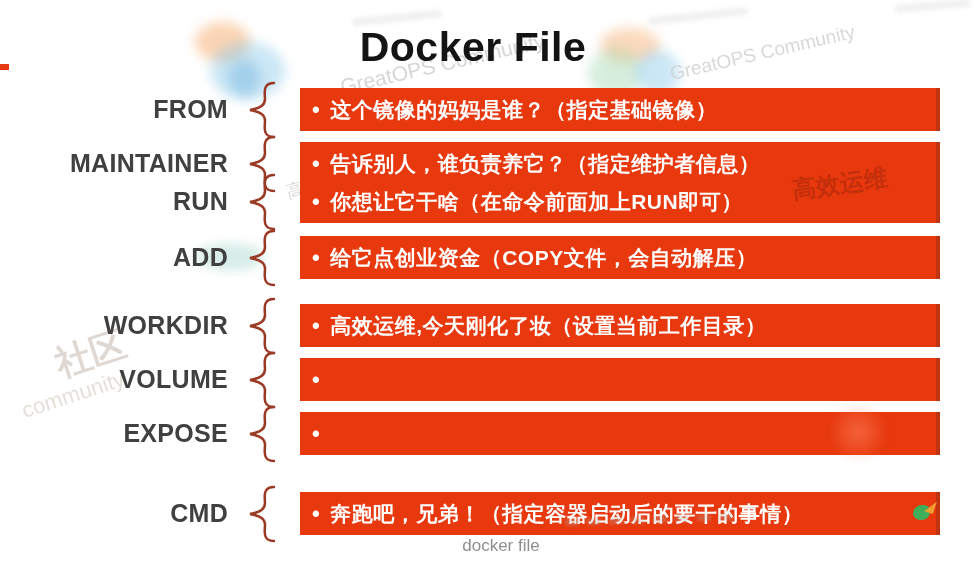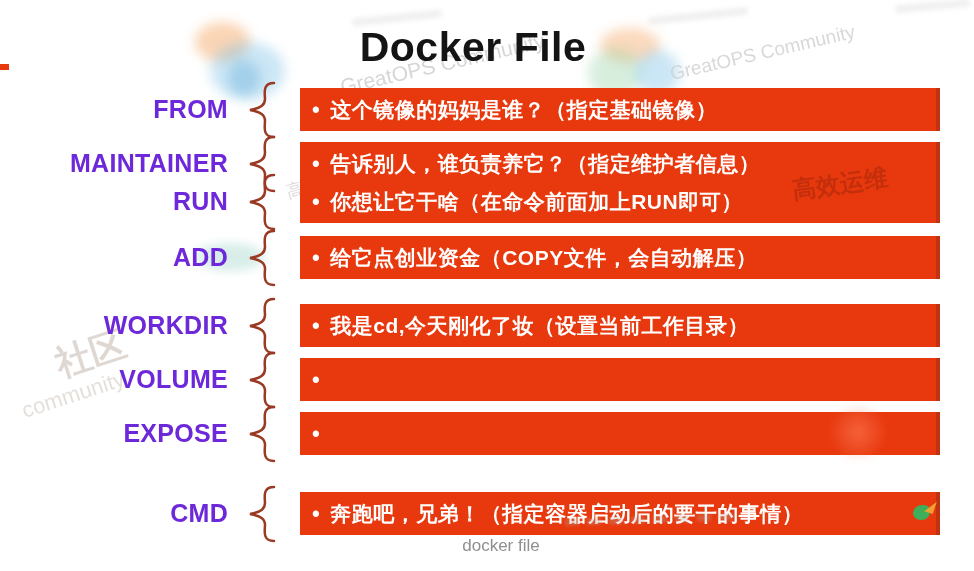--- a/index.html
+++ b/index.html
@@ -9,21 +9,21 @@
   }
   
   .title{
     position:absolute;top:24px;left:0;right:0;text-align:center;
     transform:translateX(-14px);
     font-size:41px;font-weight:600;color:#141414;letter-spacing:.5px;z-index:2;
   }
   
   .row{position:absolute;left:0;width:974px;height:43px;display:flex;align-items:center;z-index:2;}
   .label{
-    width:228px;flex:none;text-align:right;font-weight:bold;font-size:25px;color:#6d28d9;
+    width:228px;flex:none;text-align:right;font-weight:bold;font-size:25px;color:#404040;
     letter-spacing:.3px;
   }
   .brace{width:62px;height:62px;flex:none;display:flex;align-items:center;justify-content:center;}
   .bar{
     position:absolute;left:300px;width:640px;height:43px;background:#e8380d;
     border-right:4px solid #bf3410;box-sizing:border-box;
     display:flex;align-items:center;padding-left:12px;
     color:#fff;font-weight:bold;font-size:21px;letter-spacing:.5px;white-space:nowrap;
   }
   .bullet{margin-right:10px;font-size:22px;line-height:1;}
@@ -124,21 +124,21 @@
 
   <div class="row" style="top:304px">
     <div class="label">WORKDIR</div>
     <div class="brace">
       <svg width="50" height="60" viewBox="0 0 34 60">
           <path d="M32 3 C20 3 23 14 23 19 C23 25 19 28 8 30 C19 32 23 35 23 41 C23 46 20 57 32 57" fill="none" stroke="#9a3a24" stroke-width="2.5" stroke-linecap="round"></path>
         </svg>
     </div>
     <div class="bar">
       <span class="bullet">•</span>
-      <span>我是cd,今天刚化了妆（设置当前工作目录）</span>
+      <span>高效运维,今天刚化了妆（设置当前工作目录）</span>
     </div>
   </div>
 
   <div class="row" style="top:358px">
     <div class="label">VOLUME</div>
     <div class="brace">
       <svg width="50" height="60" viewBox="0 0 34 60">
           <path d="M32 3 C20 3 23 14 23 19 C23 25 19 28 8 30 C19 32 23 35 23 41 C23 46 20 57 32 57" fill="none" stroke="#9a3a24" stroke-width="2.5" stroke-linecap="round"></path>
         </svg>
     </div>

